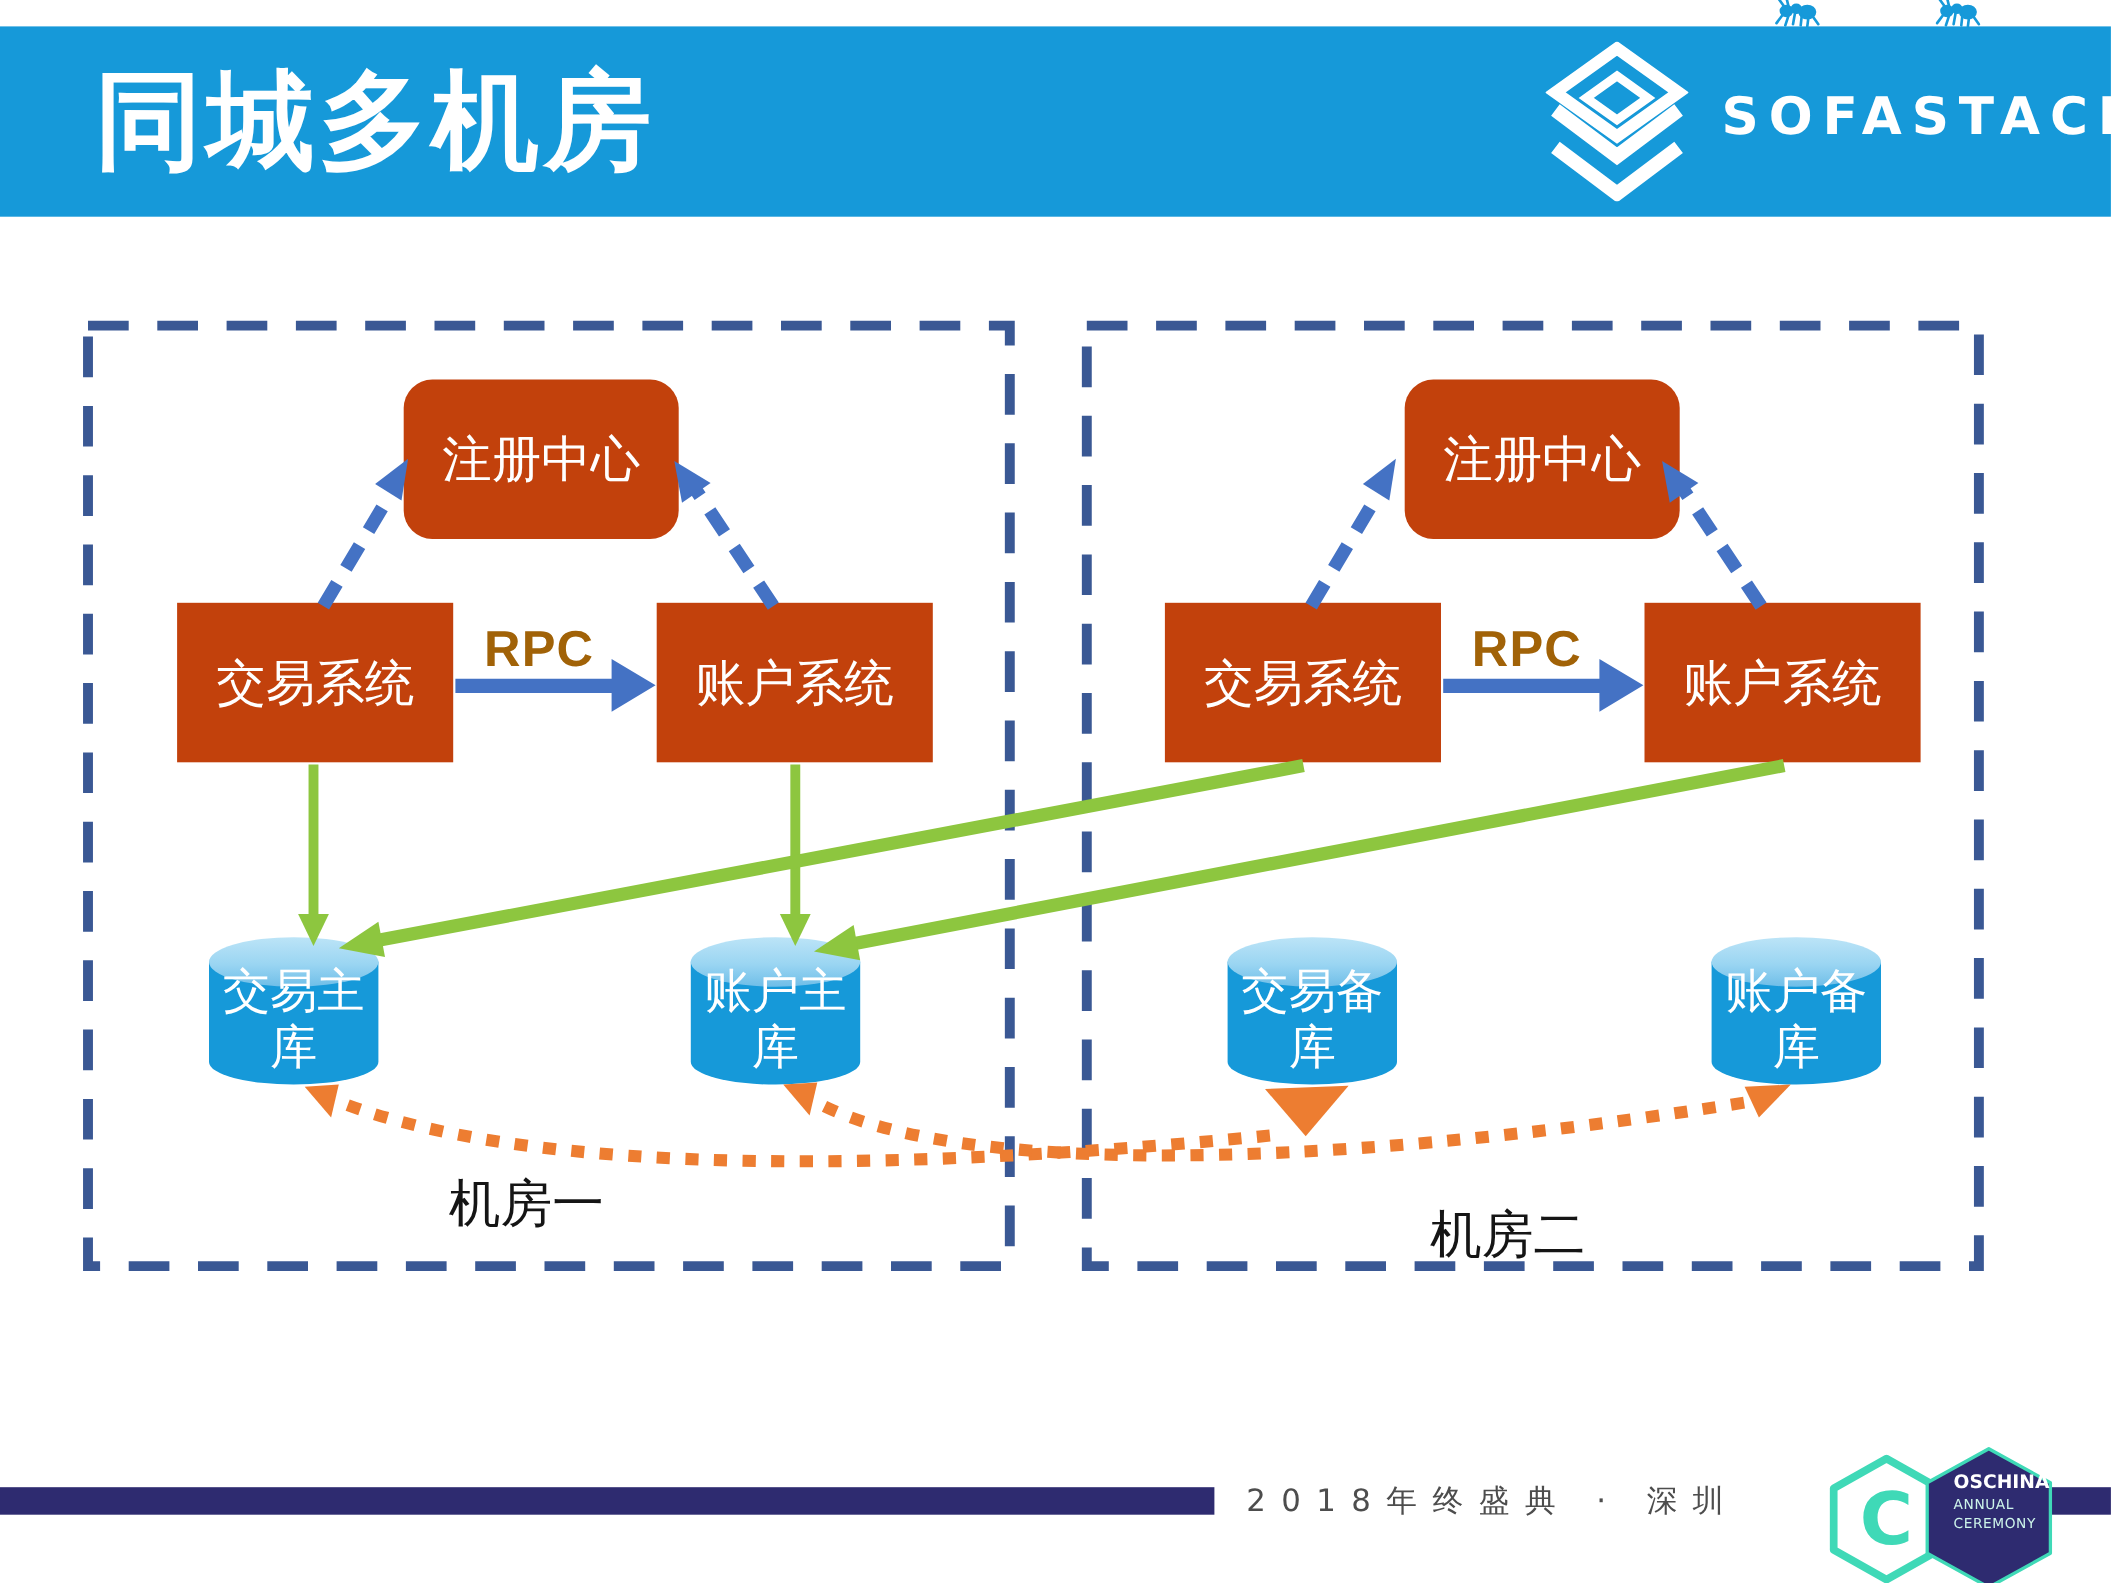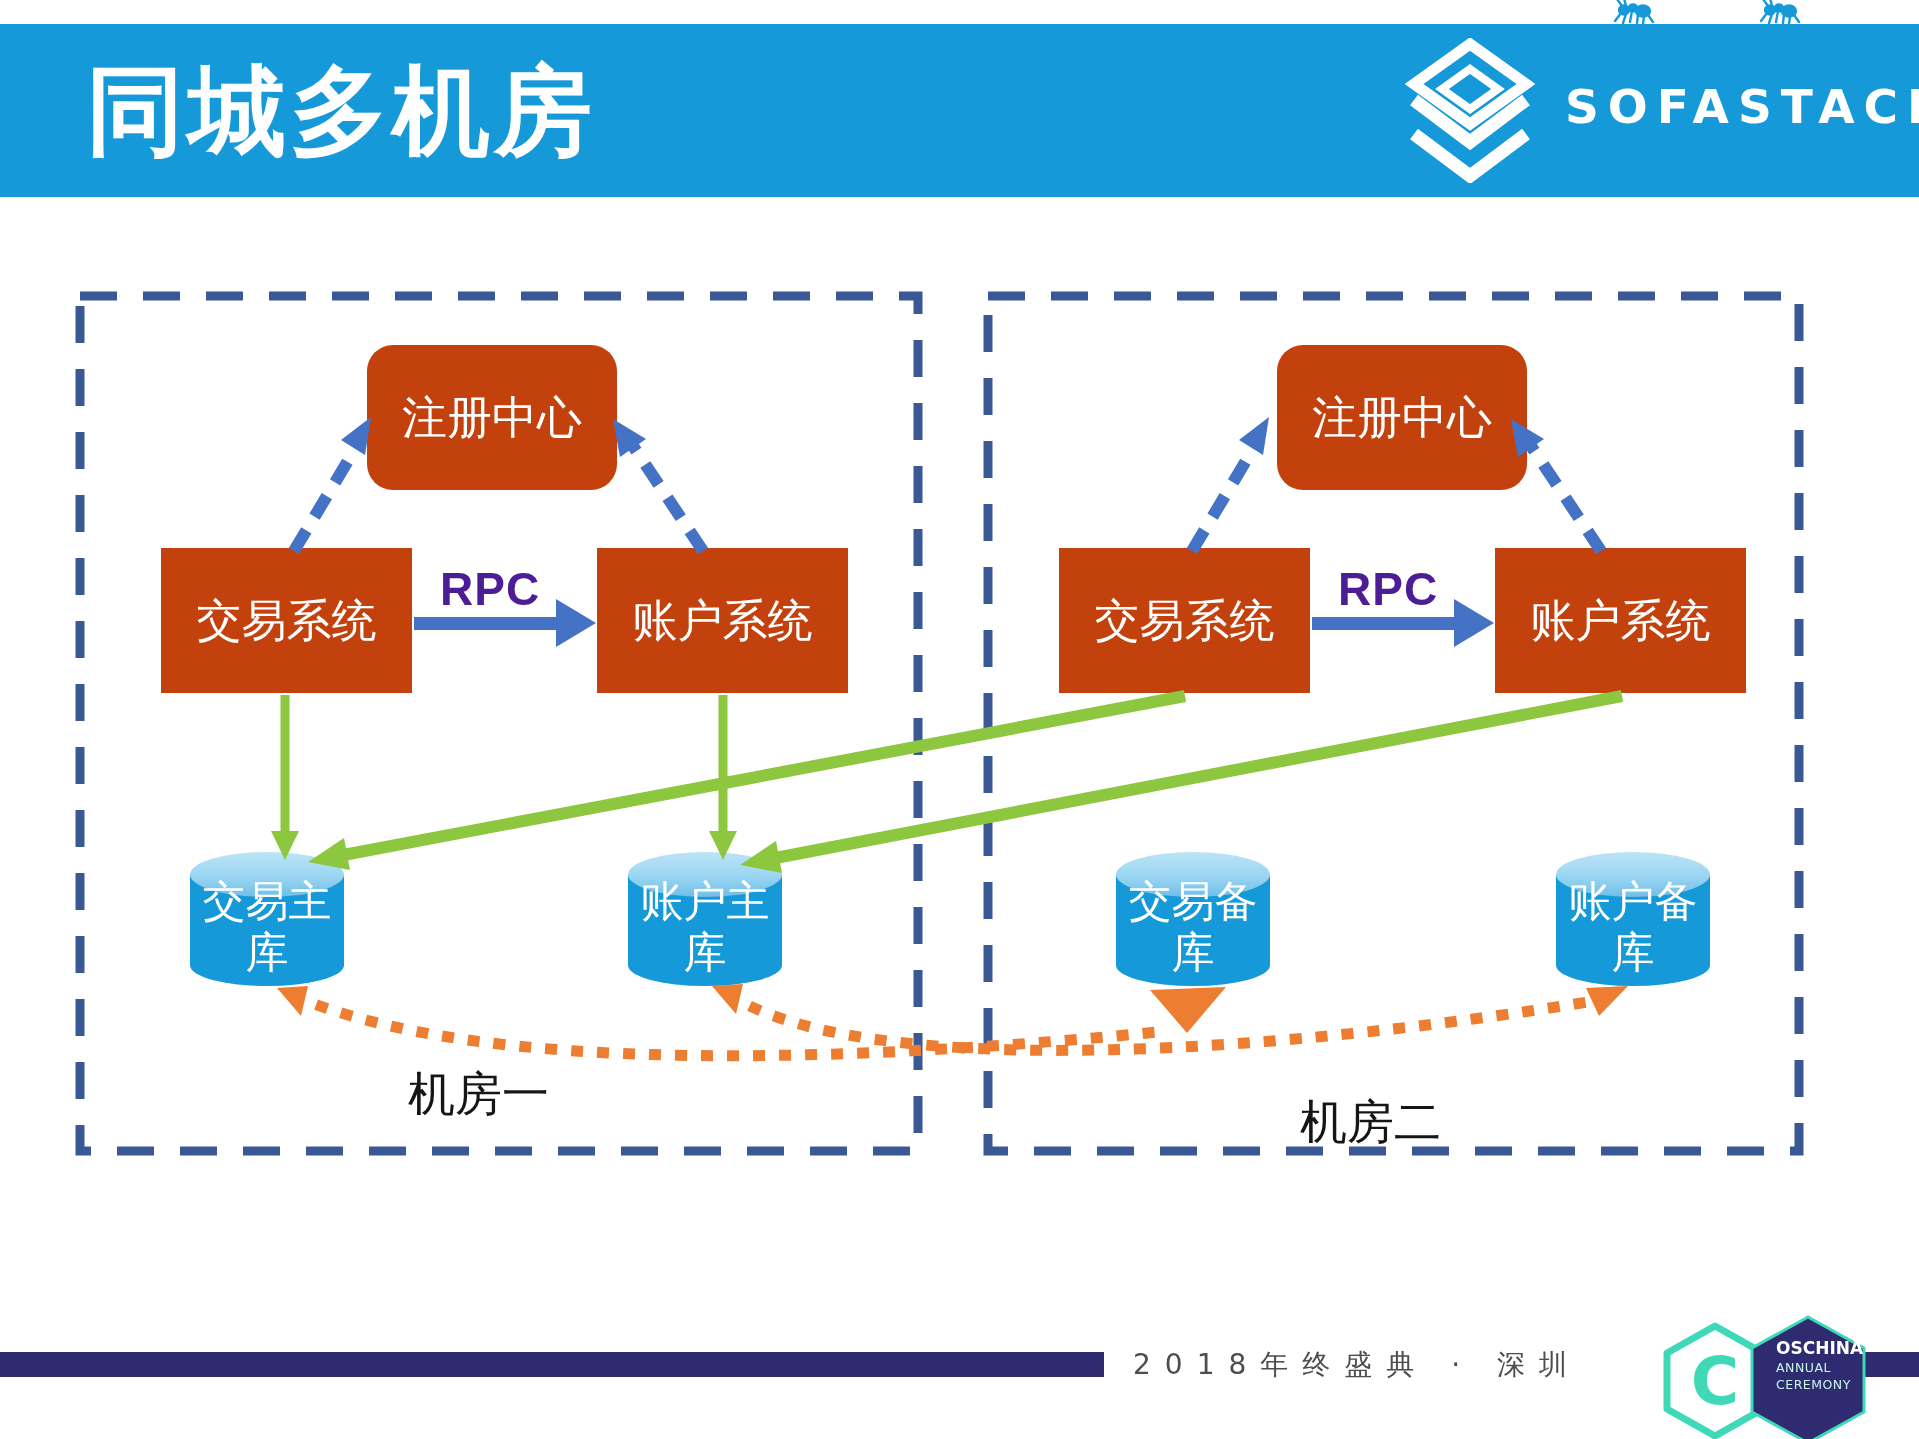--- a/index.html
+++ b/index.html
@@ -26,21 +26,21 @@
   #arrow-layer{z-index:3;}
 
   .node{
     position:absolute;background:#c2410c;color:#ffffff;z-index:2;
     display:flex;align-items:center;justify-content:center;
     font-family:"DejaVu Serif","Liberation Serif",serif;
     font-size:45px;white-space:nowrap;
   }
   .node.rounded{border-radius:26px;}
   .rpc-label{
-    position:absolute;z-index:2;color:#4c1d95;font-size:46px;font-weight:700;
+    position:absolute;z-index:2;color:#a16207;font-size:46px;font-weight:700;
     font-family:"Liberation Sans","DejaVu Sans",sans-serif;letter-spacing:1px;
   }
   .dc-label{
     position:absolute;z-index:2;color:#151515;font-size:47px;
     font-family:"DejaVu Serif","Liberation Serif",serif;white-space:nowrap;
   }
 
   
   .cylinder{position:absolute;width:154px;height:134px;z-index:2;}
   .cyl-body{

